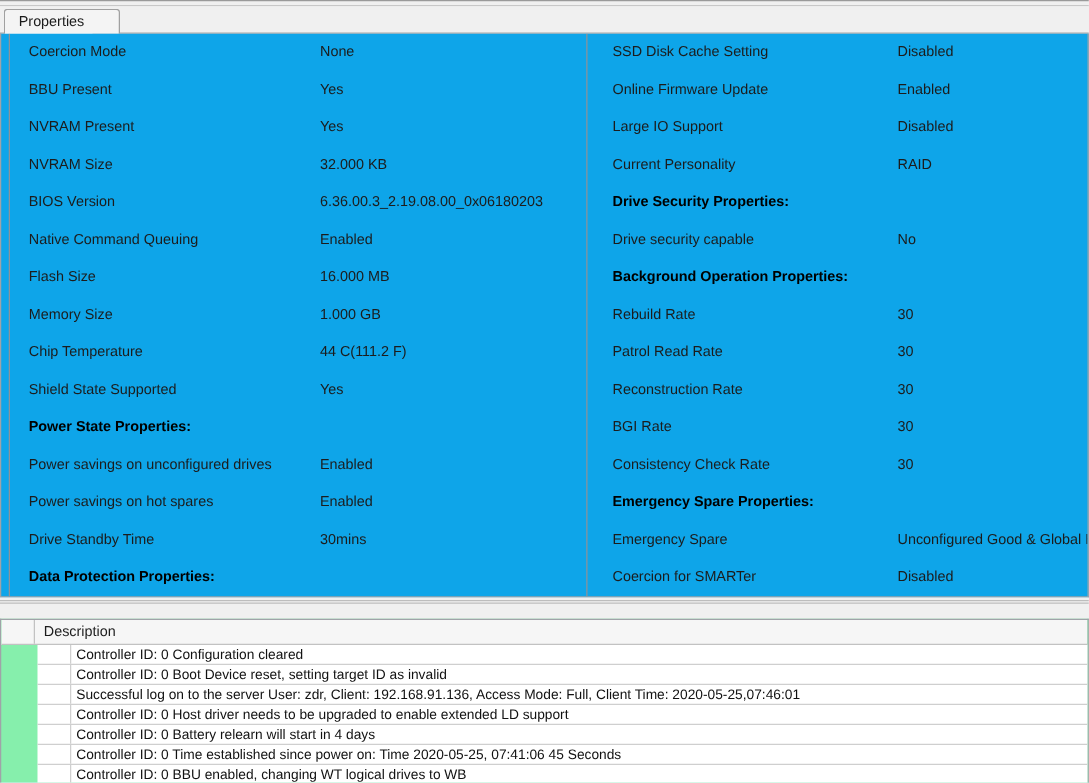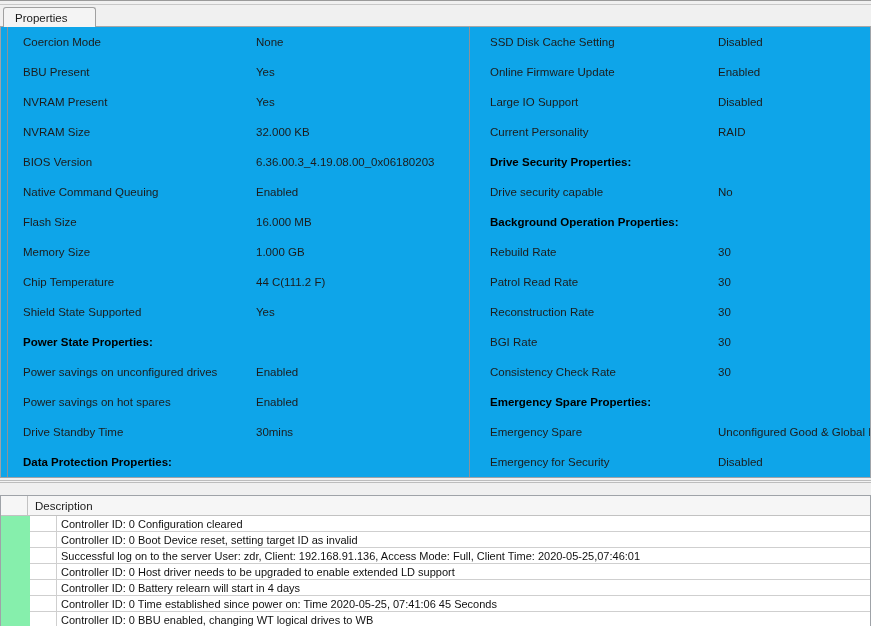--- a/index.html
+++ b/index.html
@@ -238,21 +238,21 @@
           <div class="prow">
             <span class="k">NVRAM Present</span>
             <span class="v">Yes</span>
           </div>
           <div class="prow">
             <span class="k">NVRAM Size</span>
             <span class="v">32.000 KB</span>
           </div>
           <div class="prow">
             <span class="k">BIOS Version</span>
-            <span class="v">6.36.00.3_4.19.08.00_0x06180203</span>
+            <span class="v">6.36.00.3_2.19.08.00_0x06180203</span>
           </div>
           <div class="prow">
             <span class="k">Native Command Queuing</span>
             <span class="v">Enabled</span>
           </div>
           <div class="prow">
             <span class="k">Flash Size</span>
             <span class="v">16.000 MB</span>
           </div>
           <div class="prow">
@@ -334,21 +334,21 @@
             <span class="v">30</span>
           </div>
           <div class="prow section">
             <span class="k">Emergency Spare Properties:</span>
           </div>
           <div class="prow">
             <span class="k">Emergency Spare</span>
             <span class="v">Unconfigured Good &amp; Global Hotspare</span>
           </div>
           <div class="prow">
-            <span class="k">Emergency for Security</span>
+            <span class="k">Coercion for SMARTer</span>
             <span class="v">Disabled</span>
           </div>
         </div>
     </div>
   </div>
 
   <div class="splitter">
     <div class="bar"></div>
   </div>
 

